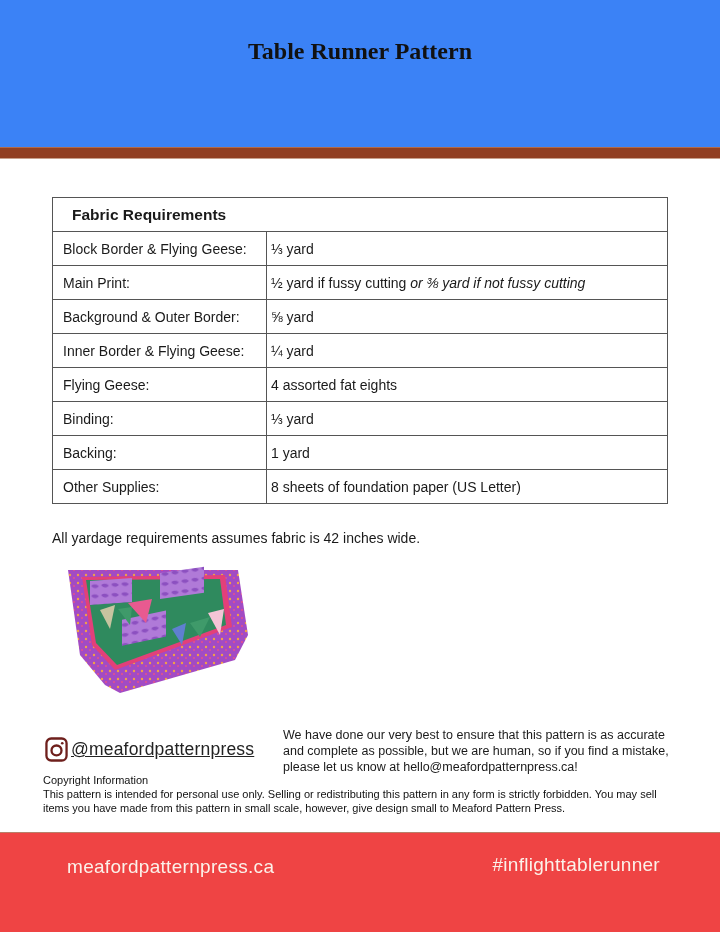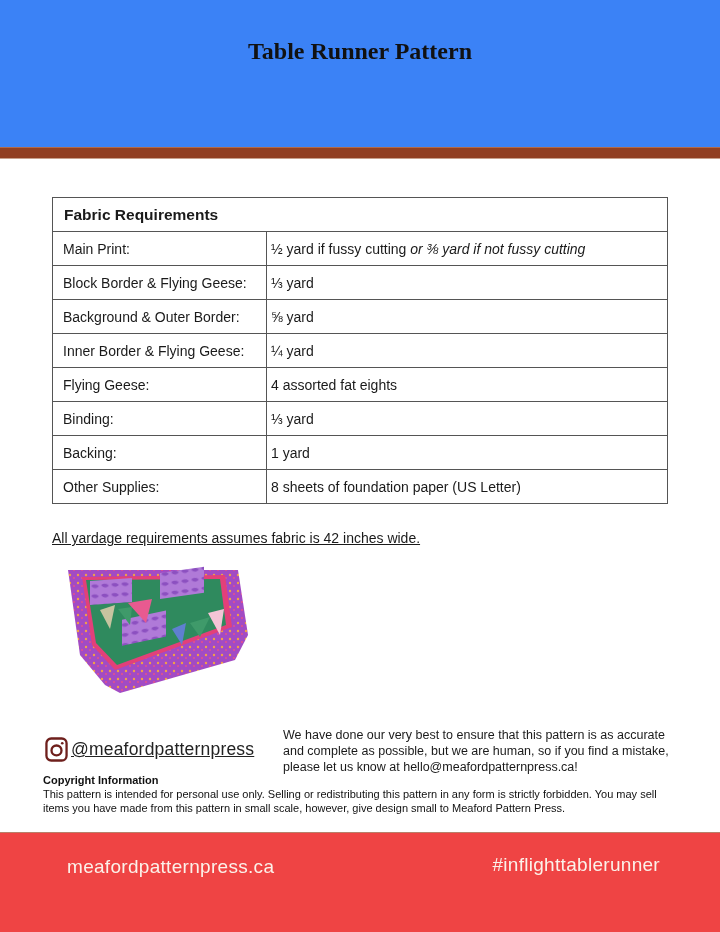--- a/index.html
+++ b/index.html
@@ -10,37 +10,37 @@
   .title { position: absolute; left: 0; width: 720px; top: 38px; text-align: center;
            font-family: "Liberation Serif", "DejaVu Serif", serif; font-size: 24px; color: #111; }
   .meta { position: absolute; left: 43px; top: 92px; font-size: 15.5px; line-height: 20px; color: #111; }
   .meta b { font-weight: bold; }
   .divider-stripe { position: absolute; left: 0; top: 147px; width: 720px; height: 12px; background: #913f22;
                     border-top: 1px solid #b06a4c; border-bottom: 1px solid #c8a08c; }
 
   .fabric-table { position: absolute; left: 52px; top: 197px; width: 616px; border-collapse: collapse;
                   font-size: 14px; color: #1a1a1a; }
   .fabric-table td, .fabric-table th { border: 1.5px solid #555; }
-  .fabric-table th { text-align: left; font-weight: bold; font-size: 15.5px; height: 34px; padding: 0 11px; }
+  .fabric-table th { text-align: left; font-weight: bold; font-size: 15.5px; height: 34px; padding: 0 19px; }
   .fabric-table td { height: 34px; padding: 0 10px; }
   .fabric-table td.label { width: 214px; }
   .fabric-table td.value { padding-left: 4px; }
   .fabric-table i { font-style: italic; }
 
-  .note { position: absolute; left: 52px; top: 530px; font-size: 14px; color: #1a1a1a; text-decoration: underline; }
+  .note { position: absolute; left: 52px; top: 530px; font-size: 14px; color: #1a1a1a; }
 
   .photo { position: absolute; left: 60px; top: 565px; width: 192px; height: 137px; background: #fff; }
 
   .ig-wrap { position: absolute; left: 45px; top: 737px; display: flex; align-items: center; }
   .ig-icon { width: 23px; height: 25px; }
   .ig-handle { margin-left: 3px; font-size: 17.5px; color: #222; text-decoration: underline; letter-spacing: 0.2px; }
 
   .disclaimer { position: absolute; left: 283px; top: 727px; width: 400px; font-size: 12.5px; line-height: 16px; color: #1a1a1a; }
 
-  .copyright-title { position: absolute; left: 43px; top: 774px; font-size: 11px; font-weight: bold; color: #111; }
+  .copyright-title { position: absolute; left: 43px; top: 774px; font-size: 11px; font-weight: normal; color: #111; }
   .copyright-text { position: absolute; left: 43px; top: 787px; width: 640px; font-size: 11px; line-height: 14px; color: #111; }
 
   .footer { position: absolute; left: 0; top: 832px; width: 720px; height: 100px; background: #ef4444;
             border-top: 1px solid #b8806a; }
   .footer-site { position: absolute; left: 67px; top: 23px; font-size: 19px; color: #fbf2ea; letter-spacing: 0.3px; }
   .footer-tag { position: absolute; right: 60px; top: 21px; font-size: 19px; color: #fbf2ea; letter-spacing: 0.3px; }
 </style>
 </head>
 <body>
 
@@ -50,26 +50,26 @@
 <div class="divider-stripe"></div>
 
 <table class="fabric-table">
   <thead>
     <tr>
         <th colspan="2">Fabric Requirements</th>
       </tr>
   </thead>
   <tbody>
     <tr>
+      <td class="label">Block Border &amp; Flying Geese:</td>
+      <td class="value">⅓ yard</td>
+    </tr>
+    <tr>
       <td class="label">Main Print:</td>
       <td class="value"><span>½ yard if fussy cutting</span><i> or ⅜ yard if not fussy cutting</i></td>
-    </tr>
-    <tr>
-      <td class="label">Block Border &amp; Flying Geese:</td>
-      <td class="value">⅓ yard</td>
     </tr>
     <tr>
       <td class="label">Background &amp; Outer Border:</td>
       <td class="value">⅝ yard</td>
     </tr>
     <tr>
       <td class="label">Inner Border &amp; Flying Geese:</td>
       <td class="value">¼ yard</td>
     </tr>
     <tr>

